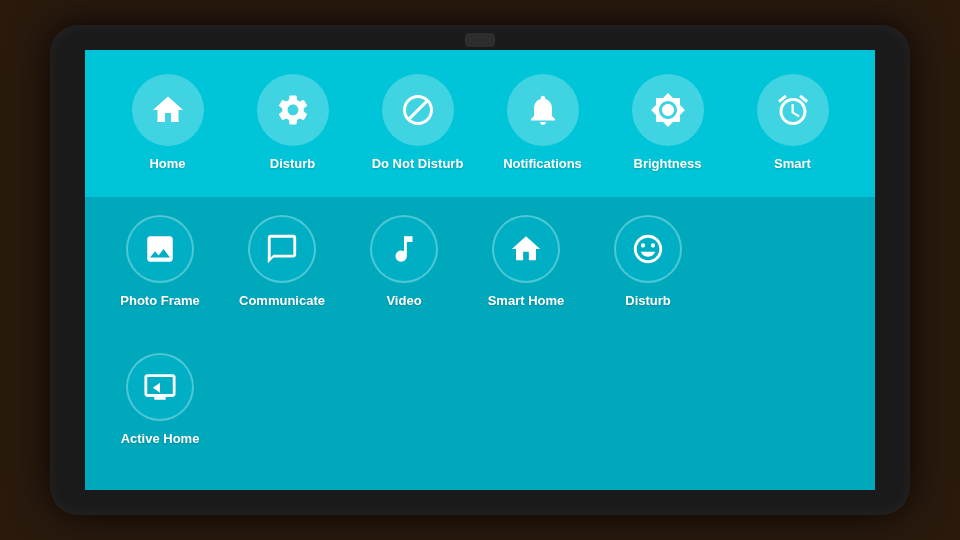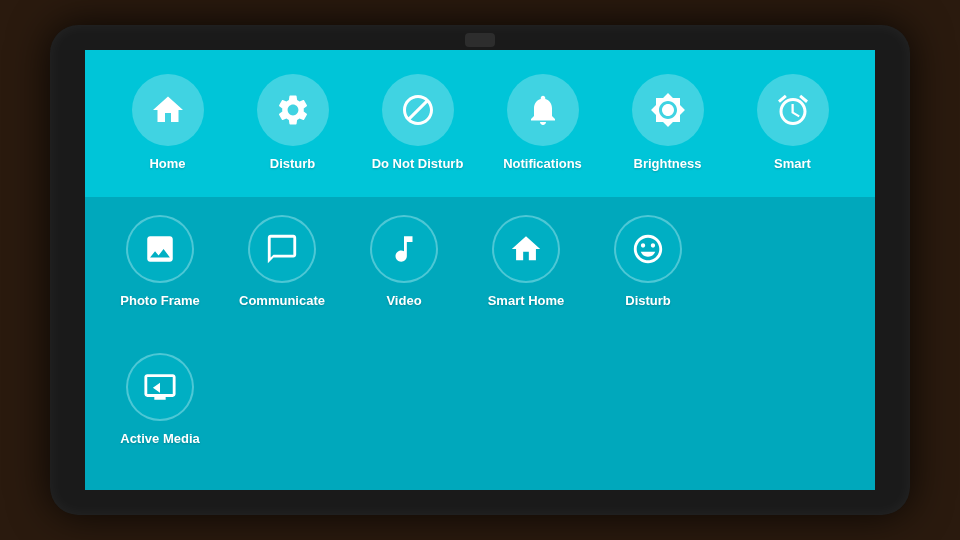--- a/index.html
+++ b/index.html
@@ -245,20 +245,20 @@
         <span class="menu-label">Disturb</span>
       </div>
 
       <div style="width:100%; display:flex; padding-top: 4px;">
         <div class="menu-item-bottom">
           <div class="icon-circle-bottom">
             <svg viewBox="0 0 24 24">
               <path d="M21 3H3c-1.1 0-2 .9-2 2v12c0 1.1.9 2 2 2h5v2h8v-2h5c1.1 0 1.99-.9 1.99-2L23 5c0-1.1-.9-2-2-2zm0 14H3V5h18v12zm-9-1l-5-3.5 5-3.5V16z"></path>
             </svg>
           </div>
-          <span class="menu-label">Active Media</span>
+          <span class="menu-label">Active Home</span>
         </div>
       </div>
 
     </div>
 
   </div>
 </div>
 
 </body></html>

